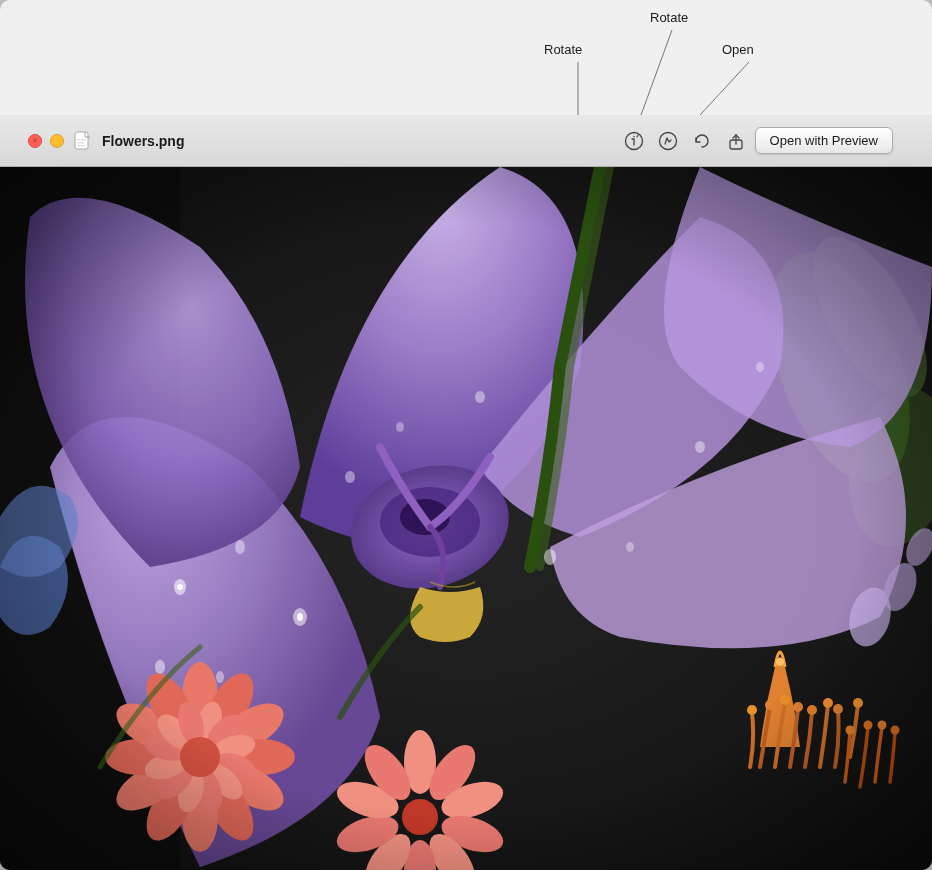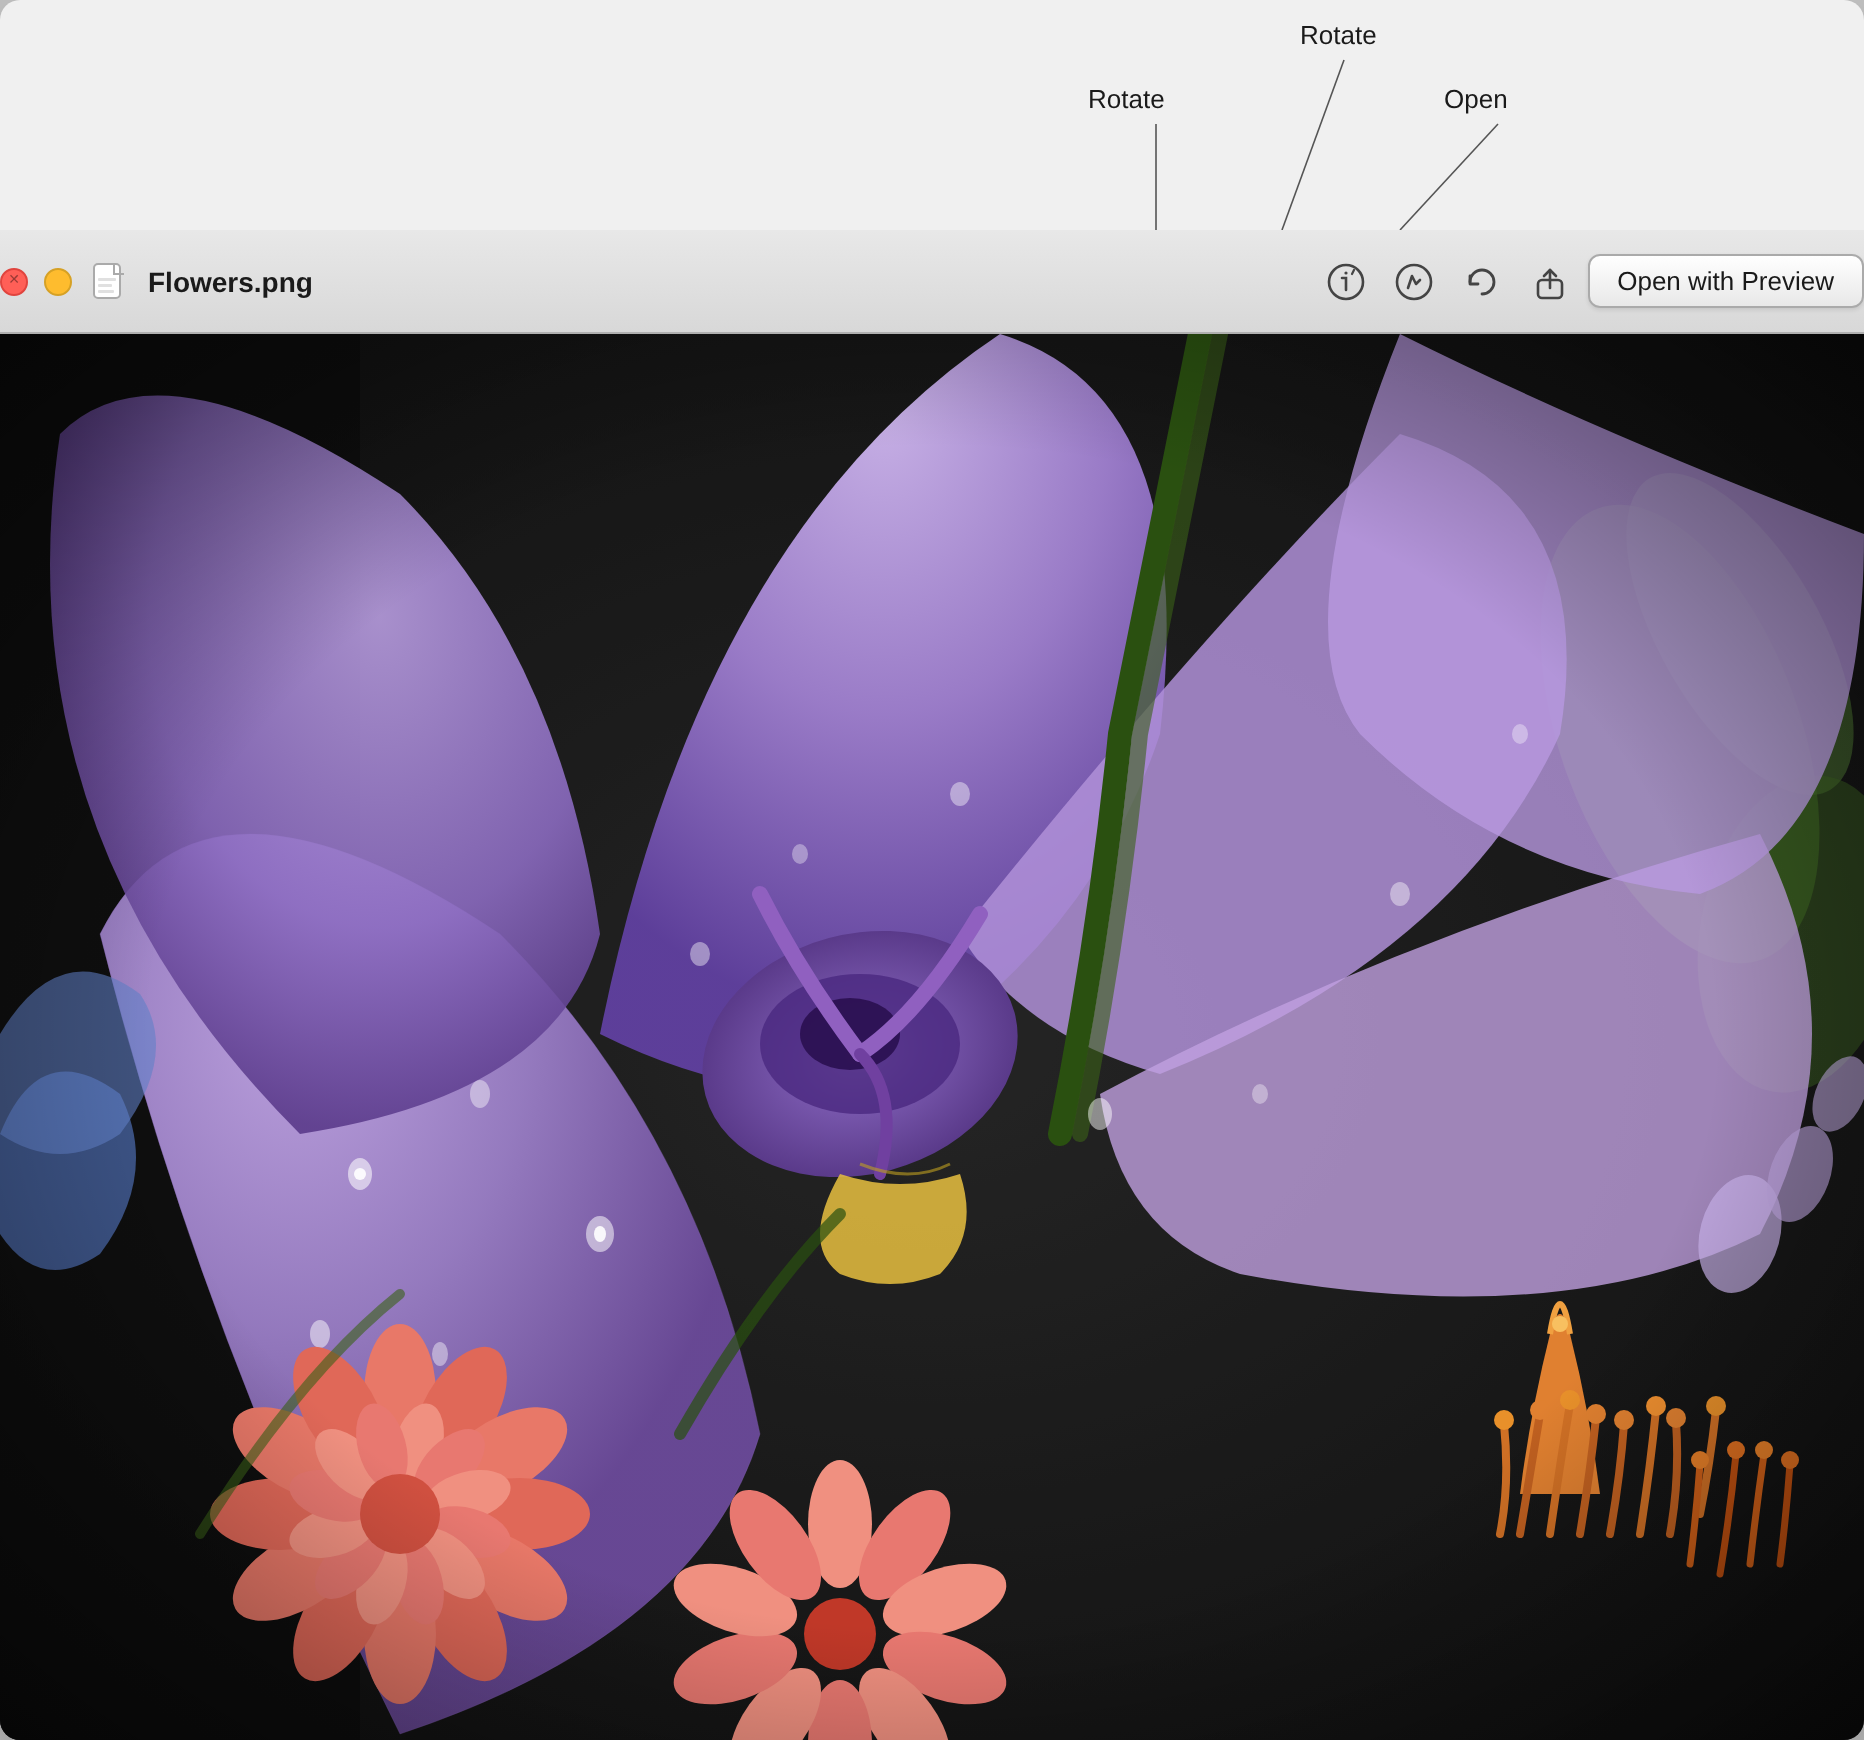--- a/index.html
+++ b/index.html
@@ -55,21 +55,21 @@
       left: 722px;
     }
 
     
     .titlebar {
       height: 52px;
       background: linear-gradient(to bottom, #e8e8e8, #d8d8d8);
       border-bottom: 1px solid #b0b0b0;
       display: flex;
       align-items: center;
-      padding: 0 0;
+      padding: 0 28px;
       flex-shrink: 0;
       position: relative;
     }
 
     .traffic-lights {
       display: flex;
       gap: 8px;
       align-items: center;
     }
 
@@ -106,21 +106,21 @@
       font-weight: 600;
       color: #1a1a1a;
       margin-left: 10px;
     }
 
     .toolbar-icons {
       display: flex;
       align-items: center;
       gap: 4px;
       margin-left: auto;
-      margin-right: 0;
+      margin-right: 11px;
     }
 
     .toolbar-btn {
       width: 30px;
       height: 30px;
       border-radius: 6px;
       background: transparent;
       border: none;
       cursor: pointer;
       display: flex;

